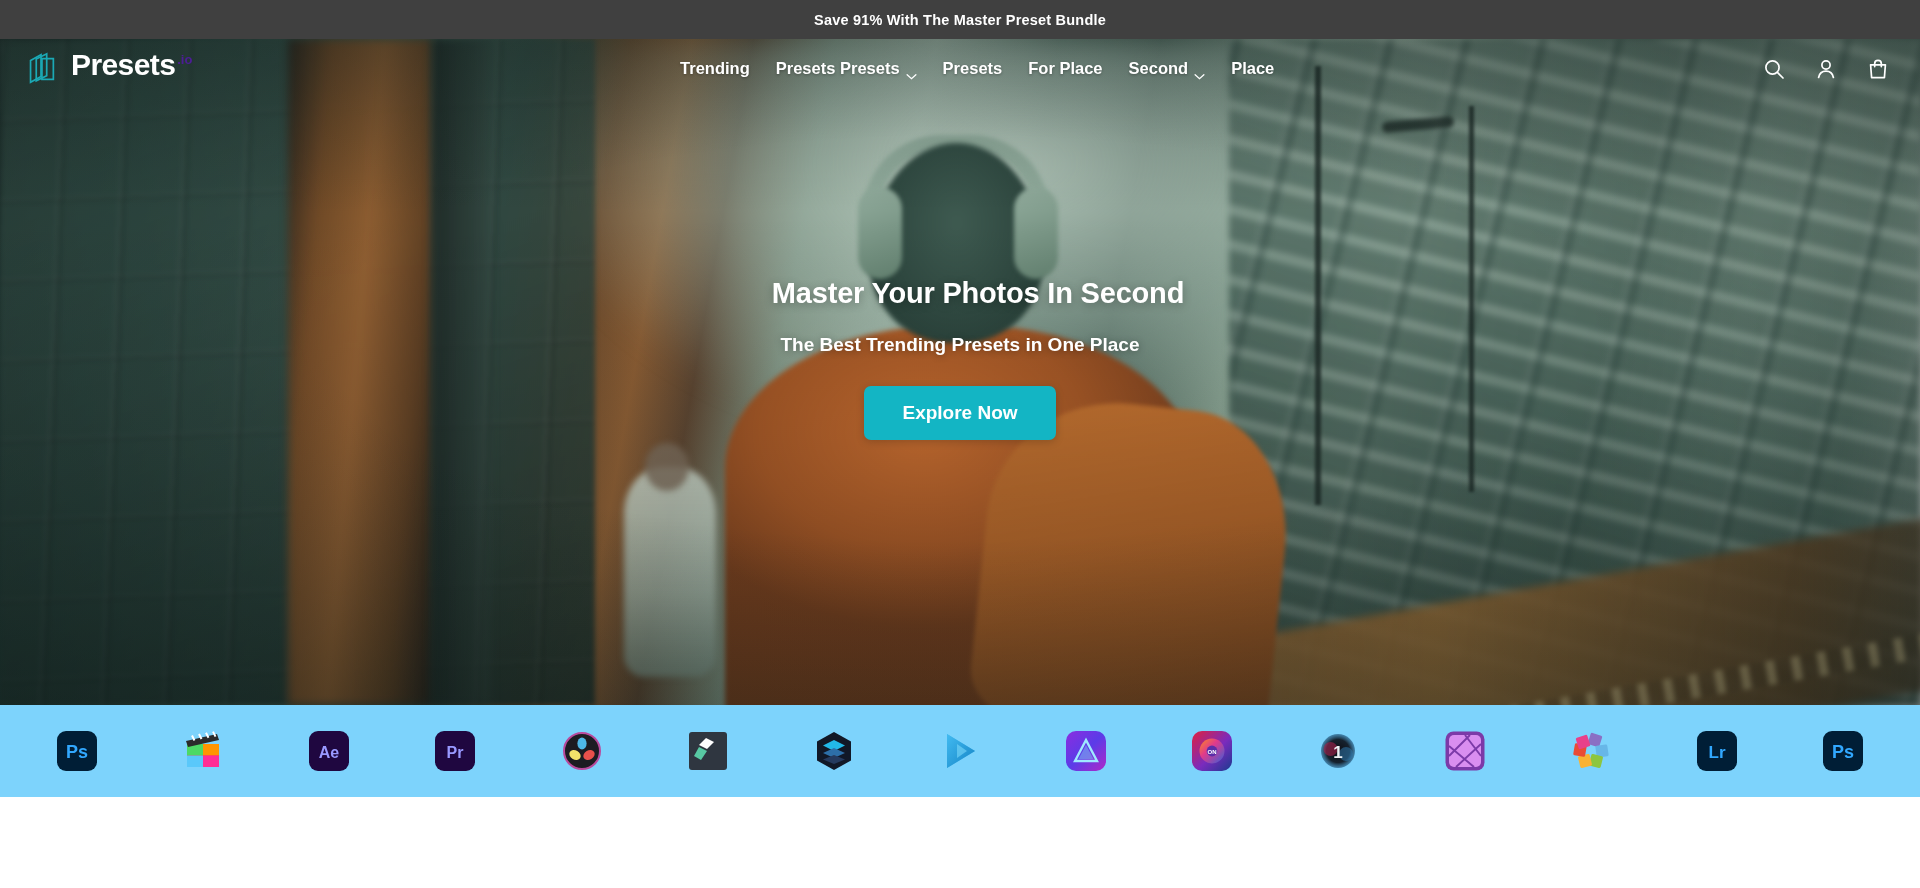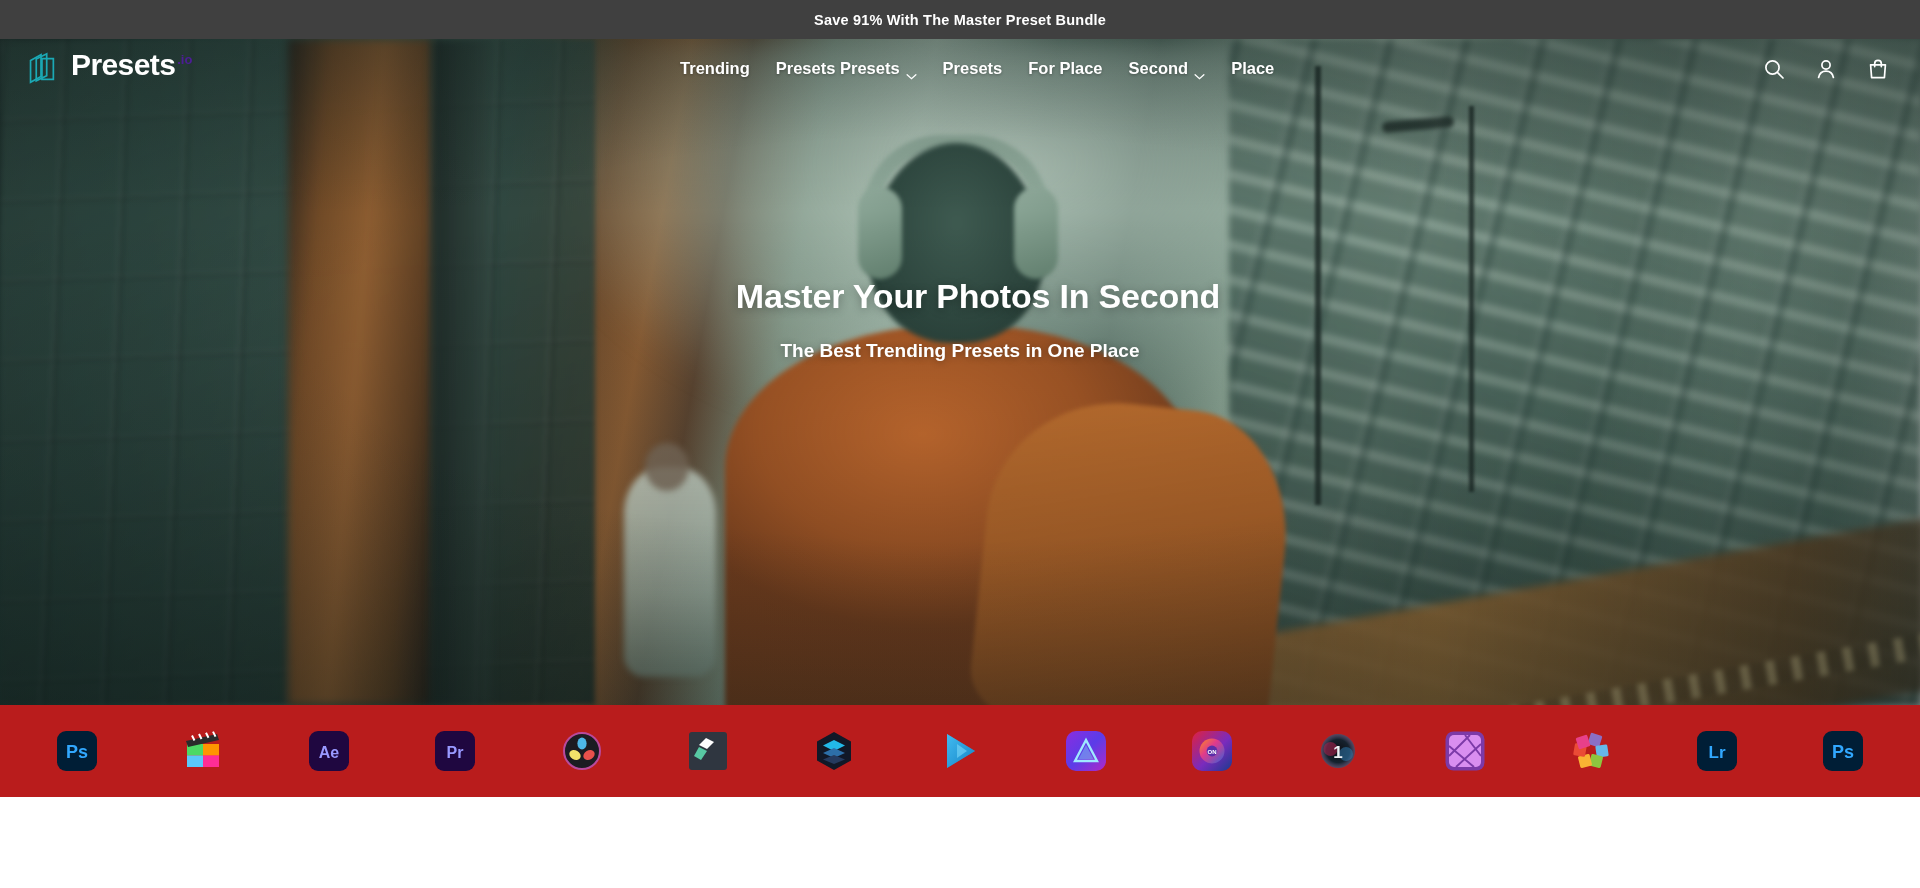--- a/index.html
+++ b/index.html
@@ -217,21 +217,21 @@
 
   .actions { display: flex; align-items: center; gap: 28px; padding-right: 8px; }
   .icon-btn { width: 24px; height: 24px; cursor: pointer; display: block; }
 
   
   .hero-copy {
     position: absolute; left: 0; right: 0; top: 238px;
     text-align: center; z-index: 10;
   }
   .hero-title {
-    color: #ffffff; font-size: 34px; font-weight: bold;
+    color: #ffffff; font-size: 29px; font-weight: bold;
     letter-spacing: -0.2px;
     text-shadow: 0 2px 10px rgba(0,0,0,0.3);
     padding-left: 36px;
   }
   .hero-sub {
     margin-top: 24px;
     color: #ffffff; font-size: 19px; font-weight: bold;
     text-shadow: 0 1px 7px rgba(0,0,0,0.34);
   }
   .hero-cta {
@@ -239,21 +239,21 @@
     background: #13B5C4; color: #ffffff;
     font-size: 19px; font-weight: bold;
     padding: 16px 38px; border: none; border-radius: 7px;
     cursor: pointer; font-family: inherit;
     box-shadow: 0 2px 8px rgba(0,0,0,0.18);
   }
 
   
   .apps-strip {
     height: 92px;
-    background: #b91c1c;
+    background: #7dd3fc;
     display: flex; align-items: center;
     padding: 0 14px;
     justify-content: space-between;
   }
   .app-item {
     flex: 1; display: flex; align-items: center; justify-content: center;
     cursor: pointer;
   }
   .app-icon { width: 42px; height: 42px; display: block; }
 
@@ -357,20 +357,21 @@
           <path d="M4.6 7.8 H19.4 L18.4 20.6 H5.6 Z" stroke="#ffffff" stroke-width="1.7" stroke-linejoin="round"></path>
           <path d="M8.7 9.6 V6.6 C8.7 4.8 10.2 3.4 12 3.4 C13.8 3.4 15.3 4.8 15.3 6.6 V9.6" stroke="#ffffff" stroke-width="1.7" stroke-linecap="round"></path>
         </svg>
       </span>
     </div>
   </div>
 
   <div class="hero-copy">
     <h1 class="hero-title">Master Your Photos In Second</h1>
     <p class="hero-sub">The Best Trending Presets in One Place</p>
+    <button class="hero-cta">Explore Now</button>
   </div>
 </div>
 
 <div class="apps-strip">
 
   <div class="app-item">
     <svg class="app-icon" viewBox="0 0 42 42">
       <rect x="1" y="1" width="40" height="40" rx="9" fill="#001E36"></rect>
       <text x="21" y="28" font-family="Liberation Sans, sans-serif" font-size="18" font-weight="bold" fill="#31A8FF" text-anchor="middle">Ps</text>
     </svg>

